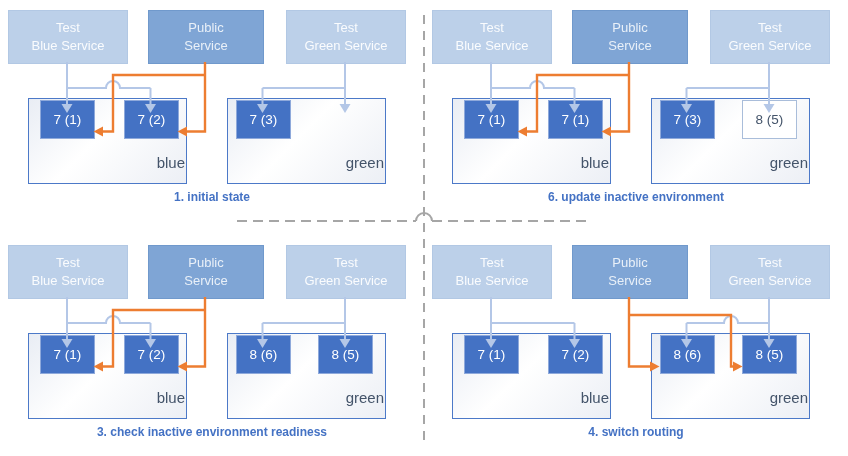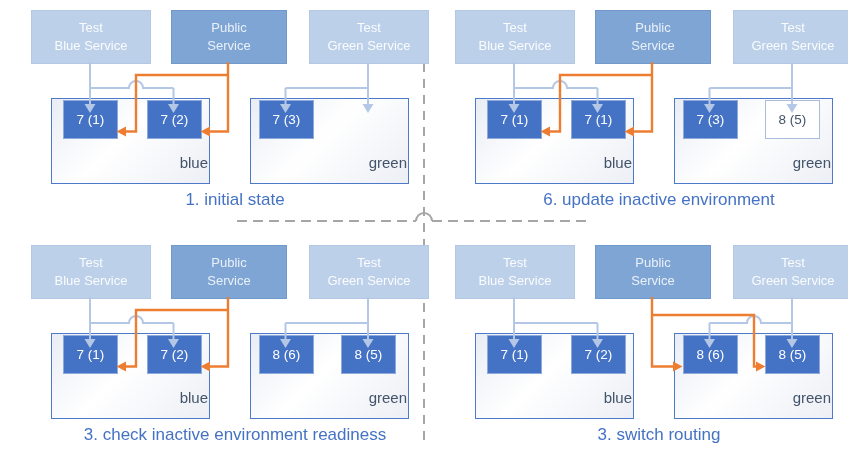--- a/index.html
+++ b/index.html
@@ -1,21 +1,21 @@
 <!DOCTYPE html>
 <html><head>
 <meta charset="utf-8">
 <style>
   html,body { margin:0; padding:0; }
   body {
     width:848px; height:456px; background:#ffffff; position:relative; overflow:hidden;
     font-family:"Liberation Sans", sans-serif;
   }
   .panel { position:absolute; width:424px; height:228px; }
-  .inner { position:absolute; inset:0;margin-left:23px; }
+  .inner { position:absolute; inset:0; }
   .panel.bottom .inner { transform:translateY(7px); }
 
   .svc {
     position:absolute; top:10px; height:52px; z-index:2;
     display:flex; align-items:center; justify-content:center; text-align:center;
     font-size:13px; line-height:1.42; white-space:pre-line;
   }
   .svc.light  { background:#BCD0E9; border:1px solid #B2C8E4; color:rgba(255,255,255,.93); }
   .svc.public { background:#7FA5D5; border:1px solid #7099CC; color:#E9F0F8; }
   .svc.s1 { left:8px;   width:118px; }
@@ -38,21 +38,21 @@
     position:absolute; top:100px; width:53px; height:37px; z-index:2;
     background:#4472C4; border:1px solid #8EA9DB; color:#FFFFFF;
     font-size:13.5px; display:flex; align-items:center; justify-content:center;
   }
   .inst.i1 { left:40px; } .inst.i2 { left:124px; }
   .inst.i3 { left:236px; } .inst.i4 { left:318px; }
   .inst.inactive { background:#FFFFFF; color:#44546A; border-color:#A9BDDA; }
 
   .caption {
     position:absolute; top:190px; left:0; width:424px; text-align:center; z-index:2;
-    font-size:17px; color:#4472C4;
+    font-size:12px; color:#4472C4;font-weight:bold;
   }
 
   .wires { position:absolute; left:0; top:0; width:424px; height:228px; z-index:3; pointer-events:none; }
   .wires .lb  path    { stroke:#B4C7E7; stroke-width:2; fill:none; }
   .wires .lbf polygon { fill:#B4C7E7; }
   .wires .or  path    { stroke:#ED7D31; stroke-width:2.4; fill:none; }
   .wires .orf polygon { fill:#ED7D31; }
 
   .divider-svg { position:absolute; left:0; top:0; z-index:0; }
   .divider-svg path { stroke:#A6A6A6; stroke-width:2; fill:none; }
@@ -251,15 +251,15 @@
       <g class="or">
         <path d="M205 62 V131.5 H226"></path>
         <path d="M205 80 H307 V131.5 H309"></path>
       </g>
       <g class="orf">
         <polygon points="226,126.5 226,136.5 235.5,131.5"></polygon>
         <polygon points="309,126.5 309,136.5 318.5,131.5"></polygon>
       </g>
     </svg>
 
-    <div class="caption">3. switch routing</div>
+    <div class="caption">4. switch routing</div>
   </div>
 </div>
 
 </body></html>

